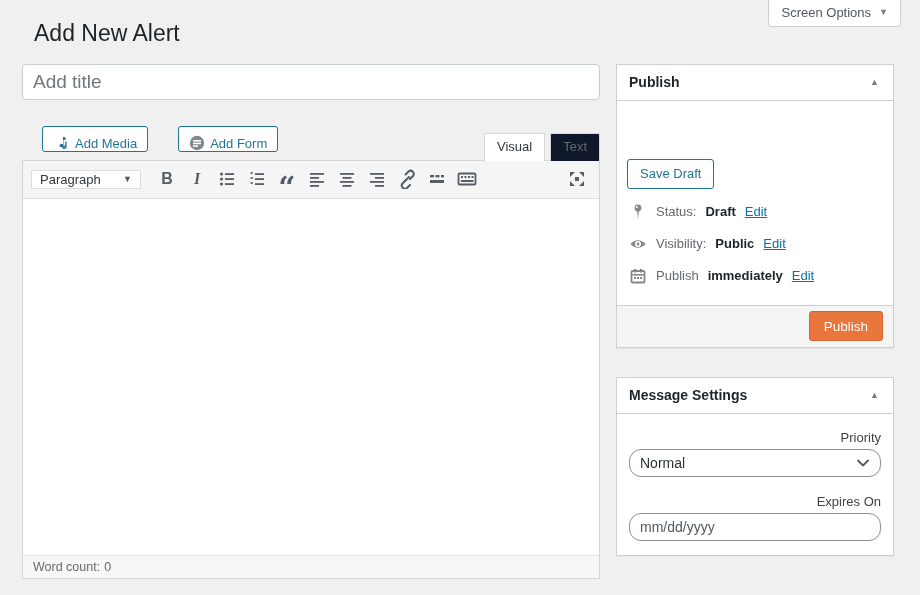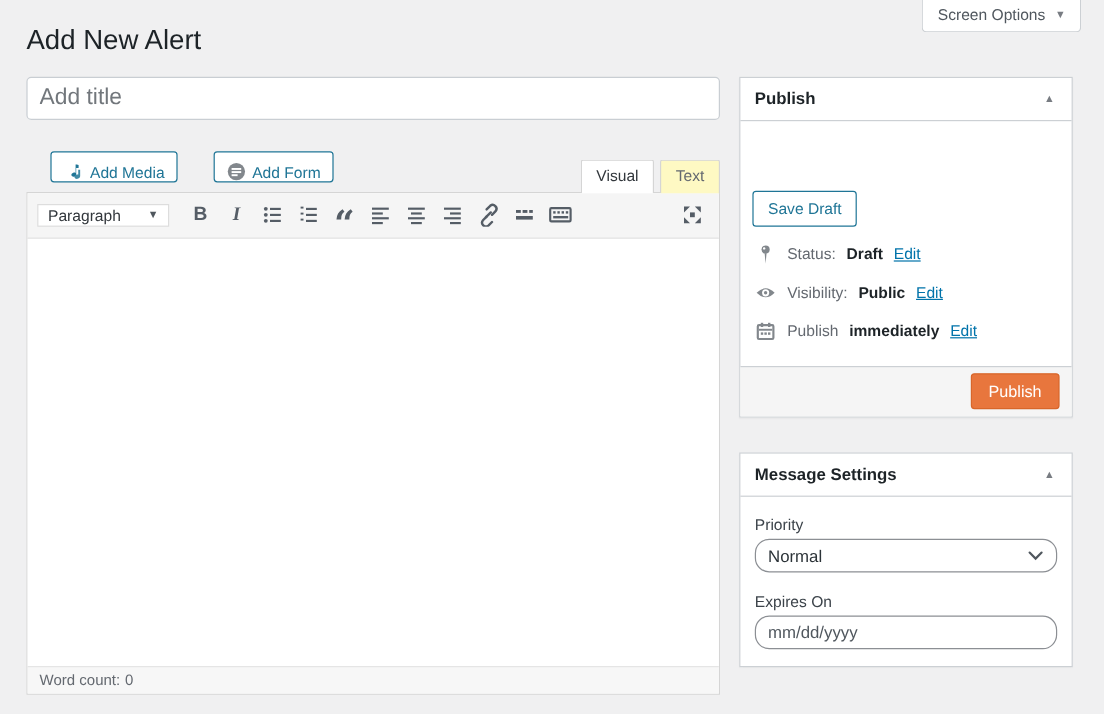--- a/index.html
+++ b/index.html
@@ -22,21 +22,21 @@
   .screen-options{
     position:absolute;top:0;right:19px;
     background:#fff;border:1px solid #ccd0d4;border-top:none;
     border-radius:0 0 4px 4px;
     padding:5px 12px 6px;font-size:13px;color:#50575e;
     display:flex;align-items:center;gap:8px;cursor:pointer;
   }
   .tri-down{font-size:9px;color:#787c82;line-height:1;}
   .tri-up{font-size:9px;color:#787c82;line-height:1;}
   h1.page-title{
-    margin:0;padding:20px 0 0 22px;
+    margin:0;padding:20px 0 0 34px;
     font-size:23px;font-weight:400;color:#1d2327;line-height:1.2;
   }
   
   .columns{display:flex;gap:16px;padding:16px 20px 0 22px;align-items:flex-start;}
   .col-left{width:578px;flex:none;}
   .col-right{width:278px;flex:none;}
   
   .title-input{
     width:100%;height:36px;background:#fff;
     border:1px solid #c9ced3;border-radius:4px;
@@ -52,21 +52,21 @@
     background:#fff;border:1px solid var(--button-blue);
     color:var(--button-blue);border-radius:3px;
     font-size:13px;padding:0 10px;height:26px;cursor:pointer;
     font-family:"Liberation Sans",sans-serif;
     margin-left:20px;
   }
   .editor-tabs{margin-left:auto;display:flex;gap:5px;align-self:flex-end;position:relative;z-index:2;}
   .wp-switch-editor{
     font-size:13px;padding:5px 12px 6px;cursor:pointer;
     border:1px solid #d5d5d5;border-bottom:none;border-radius:2px 2px 0 0;
-    background:#fef9c3;color:#646970;margin-bottom:-1px;
+    background:#0f172a;color:#646970;margin-bottom:-1px;
   }
   .wp-switch-editor.active{background:#fff;color:#32373c;padding-bottom:7px;}
   
   .editor-wrap{border:1px solid #d5d5d5;background:#fff;position:relative;z-index:1;}
   .mce-toolbar{
     height:38px;background:#f5f5f5;border-bottom:1px solid #dedede;
     display:flex;align-items:center;padding:0 8px;gap:2px;
   }
   .para-select{
     width:110px;height:19px;background:#fff;border:1px solid #ddd;
@@ -111,21 +111,21 @@
   .major-actions{
     background:#f5f5f5;border-top:1px solid #ccd0d4;
     padding:6px 10px;display:flex;justify-content:flex-end;align-items:center;height:42px;
   }
   .publish-btn{
     height:30px;padding:0 14px;font-size:13.5px;border-radius:3px;
     background:var(--publish-orange);border:1px solid var(--publish-orange-border);
     color:#fff;cursor:pointer;font-family:"Liberation Sans",sans-serif;
   }
   .ms-body{padding:16px 12px 14px;}
-  .field-label{font-size:13px;color:#3c434a;margin:0 0 4px;display:block;}
+  .field-label{font-size:13px;color:#3c434a;margin:0 0 4px;display:block;text-align:right;}
   .field + .field{margin-top:17px;}
   .control{
     width:100%;height:28px;border:1px solid #8c8f94;border-radius:12px;background:#fff;
     display:flex;align-items:center;justify-content:space-between;
     padding:0 10px;font-size:14px;color:#2c3338;cursor:pointer;
   }
   input.control{cursor:text;font-family:"Liberation Sans",sans-serif;outline:none;}
   input.control::placeholder{color:#50575e;opacity:1;}
   .icon16{flex:none;display:inline-flex;}
 </style>

